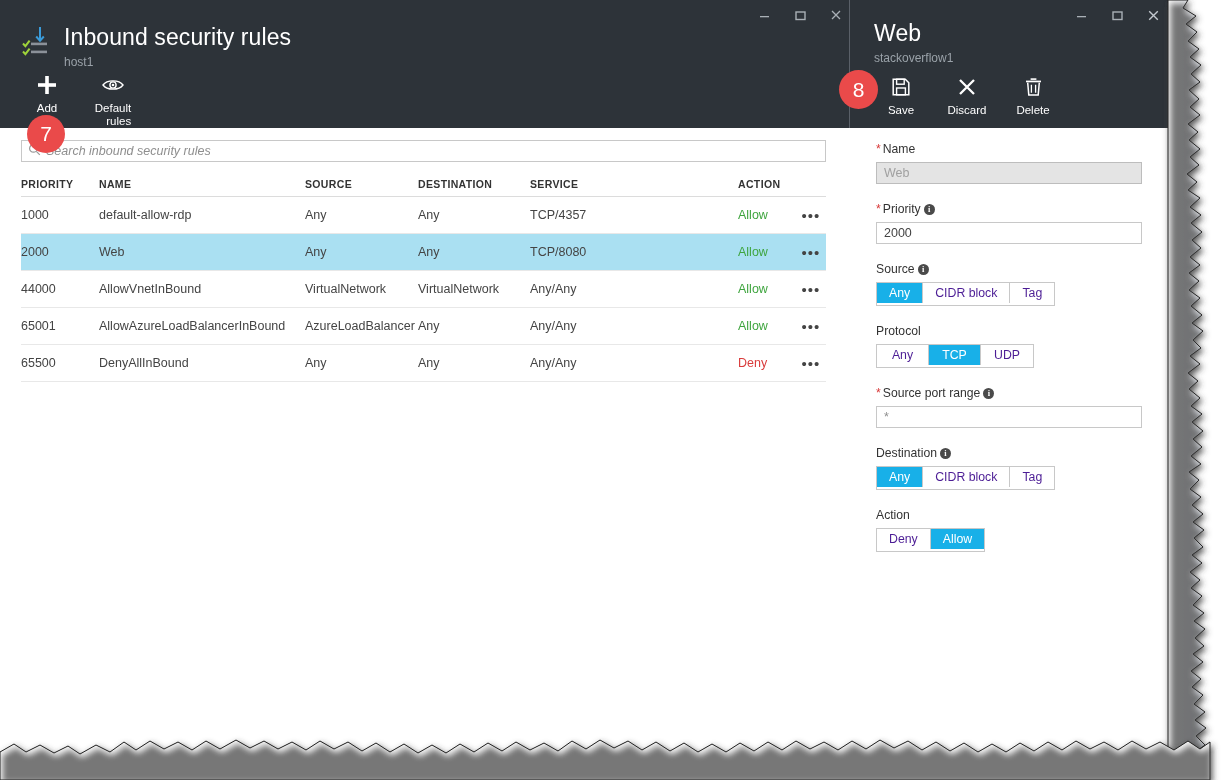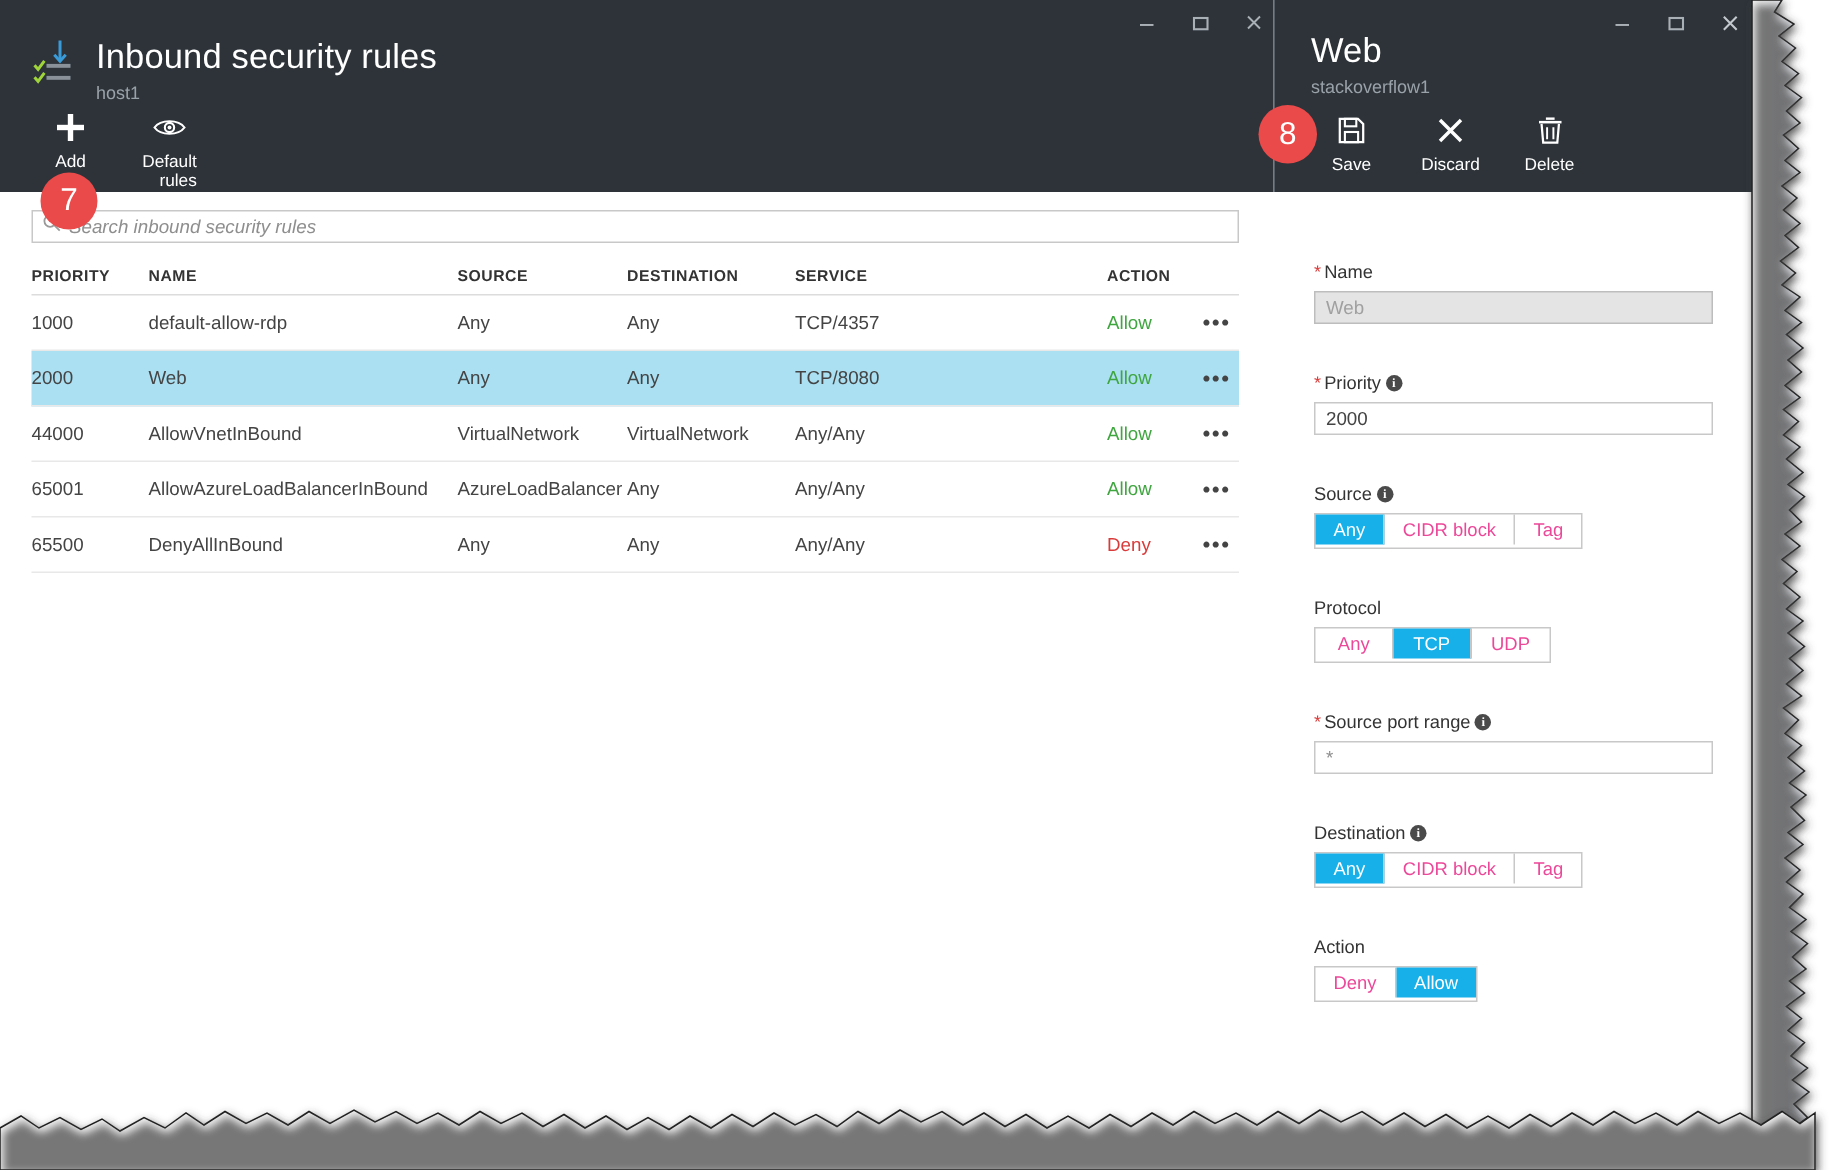--- a/index.html
+++ b/index.html
@@ -216,21 +216,21 @@
   .act-allow { color: #3fa53f; }
   .act-deny  { color: #d93b3b; }
 
   
   .form {
     position: absolute;
     left: 876px;
     top: 142px;
     width: 268px;
   }
-  .fld { margin-bottom: 18px; margin-top: 32px; }
+  .fld { margin-bottom: 18px; }
   .fld-label {
     font-size: 12.2px;
     color: #333333;
     margin-bottom: 5px;
     line-height: 15px;
   }
   .req { color: #d93b3b; margin-right: 2px; }
   .info-ico {
     display: inline-block;
     width: 11px; height: 11px;
@@ -268,21 +268,21 @@
     display: inline-flex;
     border: 1px solid #c8c8c8;
     height: 22px;
     background: #ffffff;
   }
   .seg {
     display: flex;
     align-items: center;
     justify-content: center;
     font-size: 12.3px;
-    color: #ec4899;
+    color: #4c1d95;
     padding: 0 12px;
     border-right: 1px solid #c8c8c8;
     box-sizing: border-box;
     height: 20px;
     min-width: 34px;
   }
   .seg:last-child { border-right: none; }
   .seg.on {
     background: #18b0e8;
     color: #ffffff;

